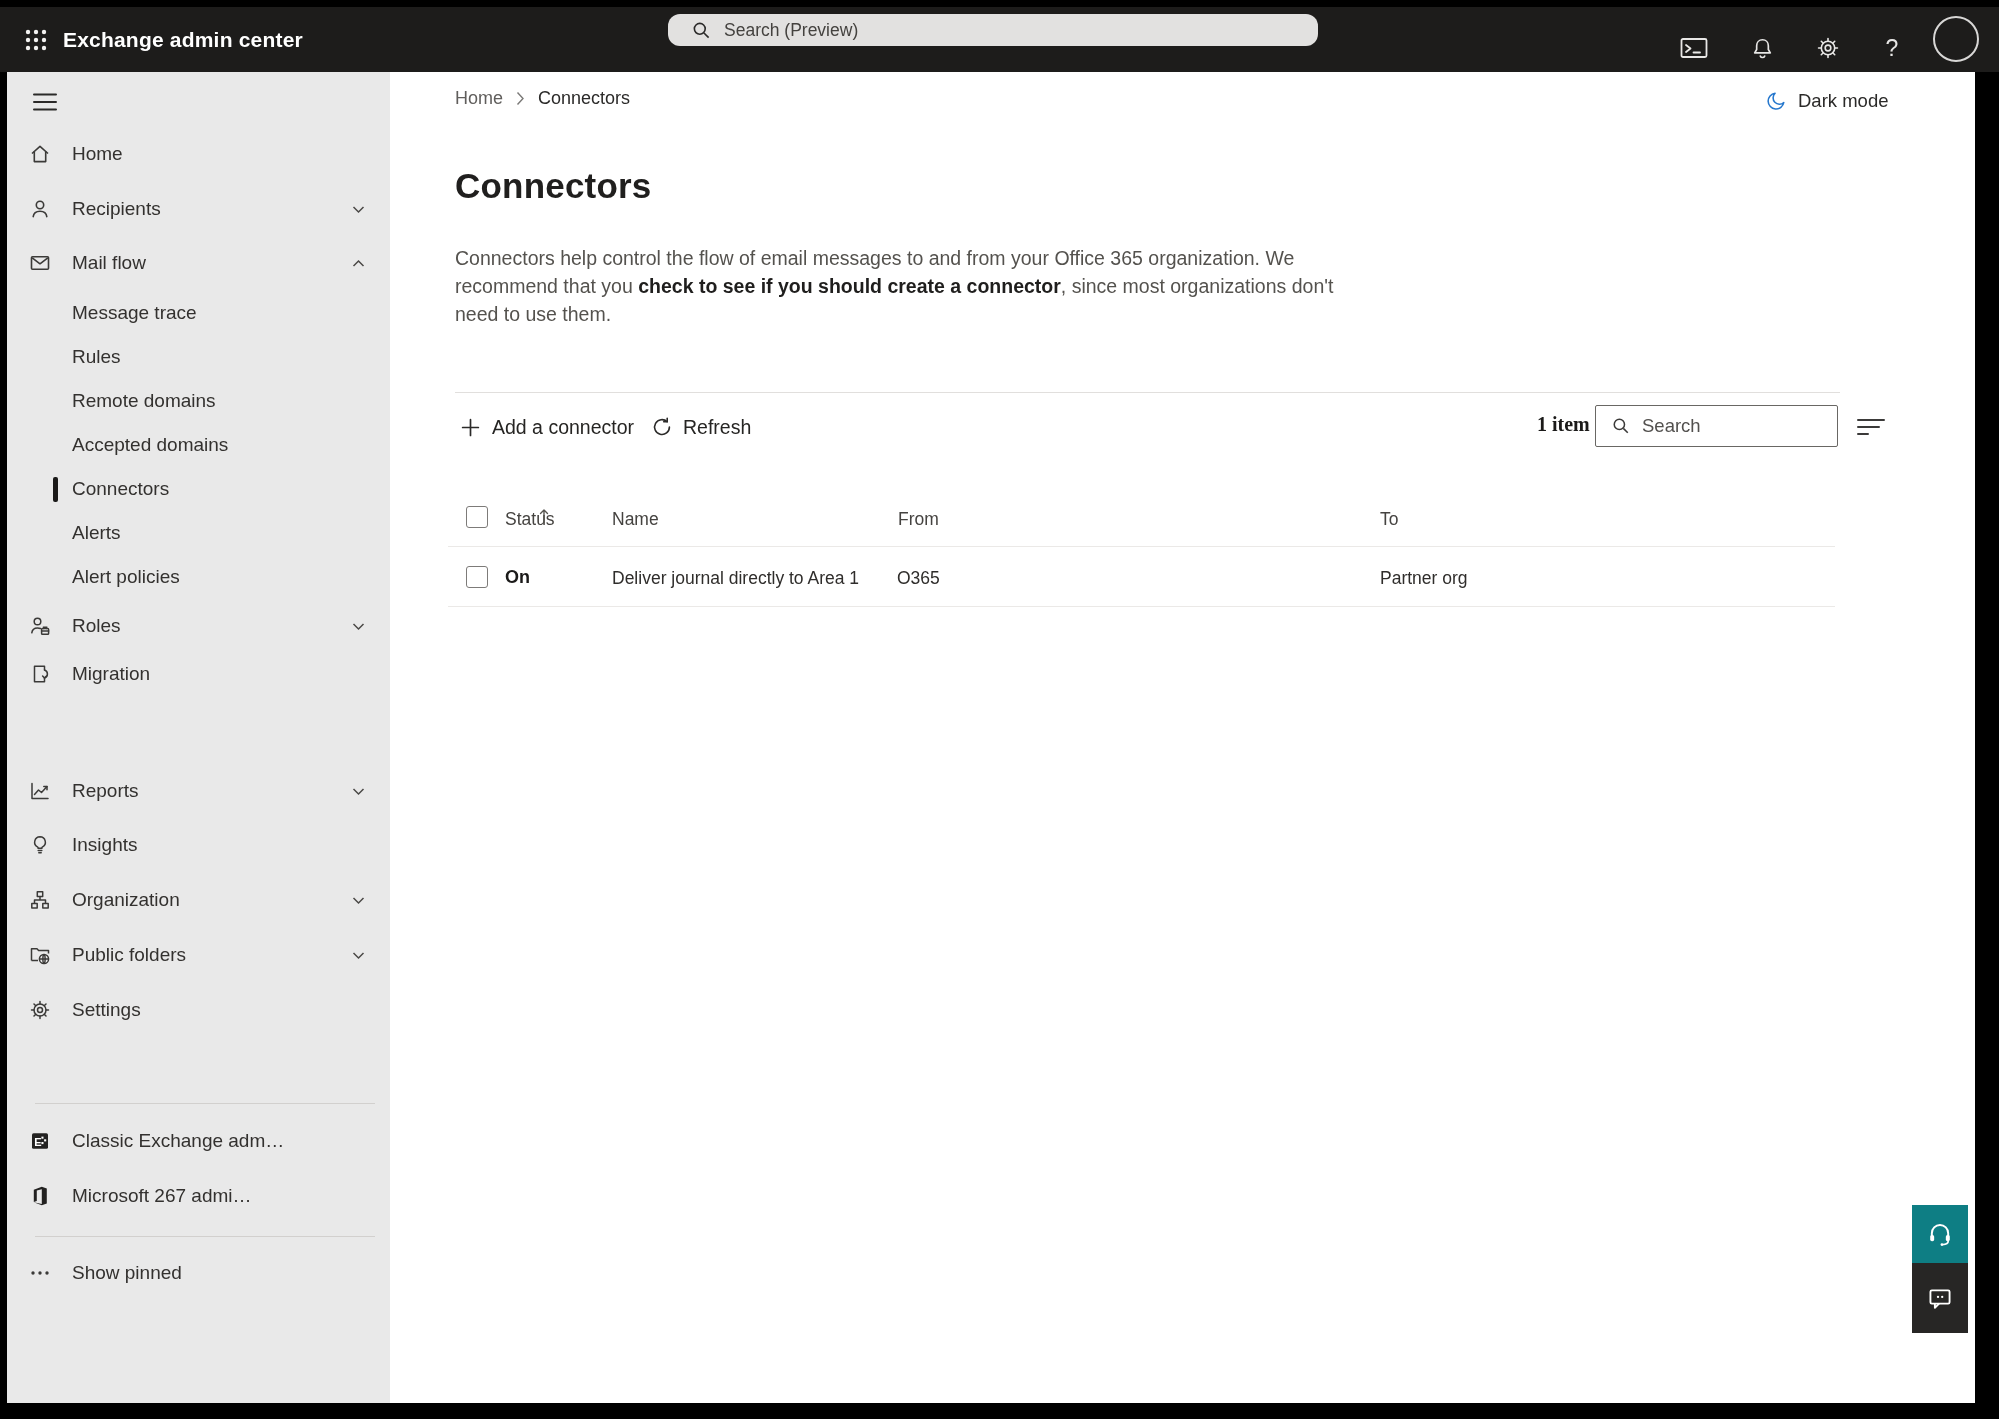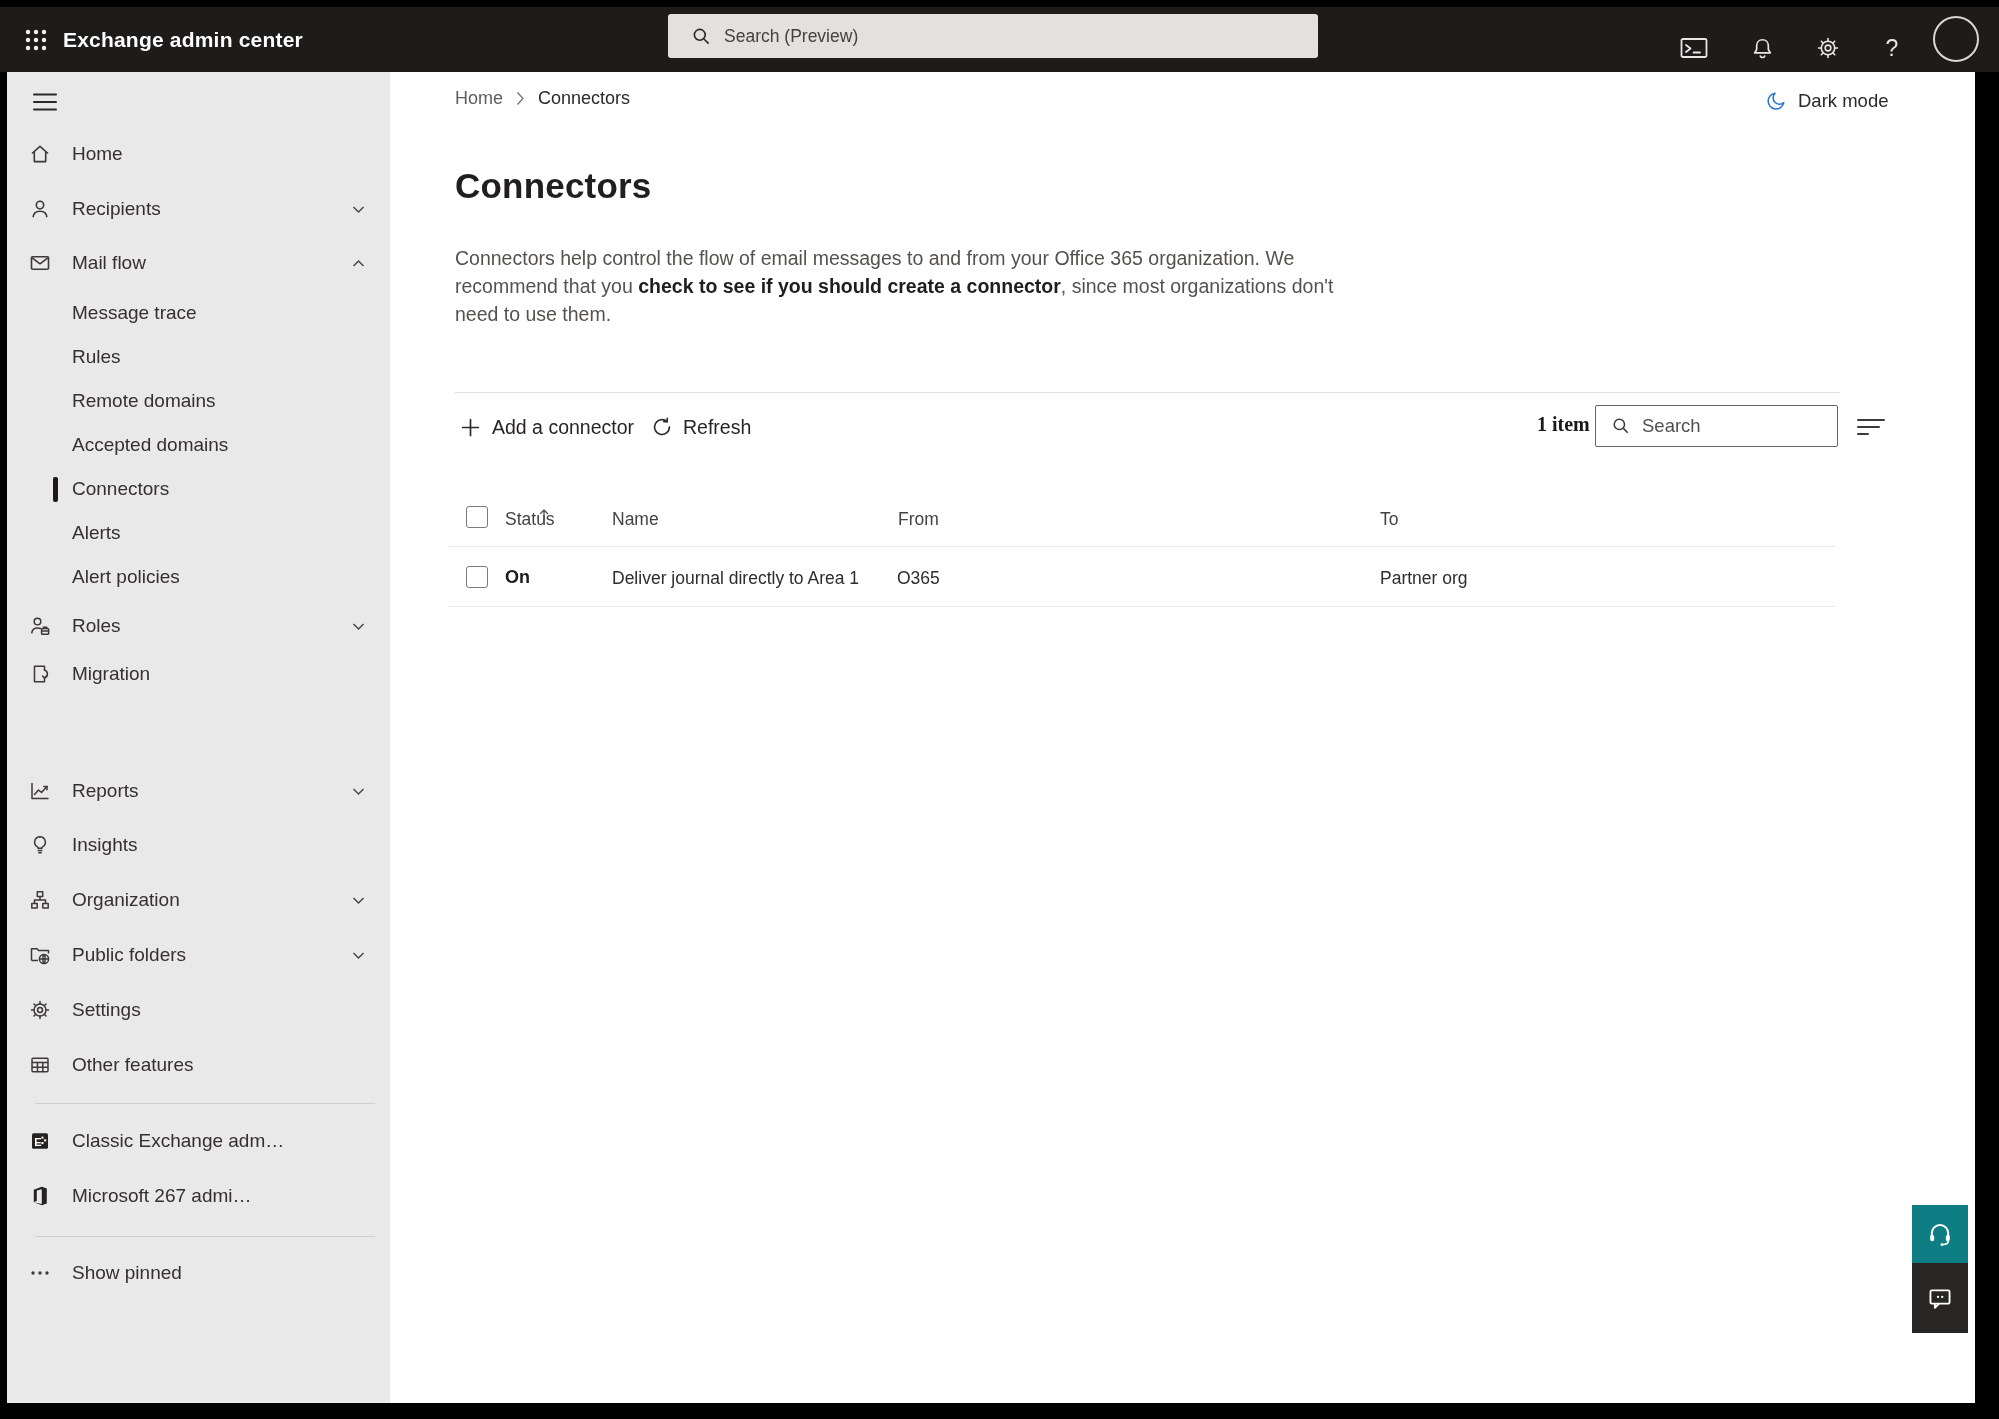--- a/index.html
+++ b/index.html
@@ -6,21 +6,21 @@
   html,body { background:#000; }
   .page {
     position:relative; width:1999px; height:1419px; background:#000;
     font-family:"Liberation Sans", sans-serif; overflow:hidden;
     -webkit-font-smoothing:antialiased;
   }
   
   .topbar { position:absolute; left:0; top:7px; width:1999px; height:65px; background:#1d1c1b; }
   .waffle { position:absolute; left:14px; top:12px; width:44px; height:42px; display:flex; align-items:center; justify-content:center; cursor:pointer; }
   .tb-title { position:absolute; left:63px; top:0; height:65px; line-height:65px; color:#ffffff; font-size:21px; font-weight:600; letter-spacing:.2px; }
-  .top-search { position:absolute; left:668px; top:7px; width:650px; height:44px; background:#e2e1e0; border-radius:3px; display:flex; align-items:center; padding-left:24px; gap:13px; }
+  .top-search { position:absolute; left:668px; top:7px; width:650px; height:32px; background:#e2e1e0; border-radius:12px; display:flex; align-items:center; padding-left:24px; gap:13px; }
   .top-search svg { flex:0 0 auto; color:#2b2a29; }
   .top-search input { flex:1; border:none; outline:none; background:transparent; font-family:inherit; font-size:17.5px; color:#252423; }
   .top-search input::placeholder { color:#44423f; opacity:1; }
   .tb-btn { position:absolute; top:22px; width:38px; height:38px; display:flex; align-items:center; justify-content:center; color:#e8e7e6; cursor:pointer; }
   .tb-help { font-size:23px; color:#e8e7e6; font-weight:400; }
   .tb-avatar { position:absolute; left:1933px; top:9px; width:46px; height:46px; border:2px solid #d8d7d6; border-radius:50%; cursor:pointer; }
   
   .sidebar { position:absolute; left:7px; top:72px; width:383px; height:1331px; background:#e9e9e9; }
   .hamburger { position:absolute; left:18px; top:13px; width:40px; height:34px; display:flex; align-items:center; justify-content:center; color:#2b2a29; cursor:pointer; }
   .nav-item { position:absolute; left:0; width:383px; height:44px; display:flex; align-items:center; padding-left:21px; color:#33312f; cursor:pointer; }
@@ -282,29 +282,20 @@
       <span class="nicon">
         <svg width="24" height="24" viewBox="0 0 24 24" fill="none" stroke="currentColor" stroke-width="1.5" stroke-linecap="round">
             <circle cx="12" cy="12" r="6"></circle>
             <circle cx="12" cy="12" r="2.5"></circle>
             <path d="M12 3.5 V6 M12 18 V20.5 M3.5 12 H6 M18 12 H20.5 M6 6 L7.8 7.8 M16.2 16.2 L18 18 M18 6 L16.2 7.8 M7.8 16.2 L6 18"></path>
           </svg>
       </span>
       <span class="nlabel">Settings</span>
     </div>
 
-    <div class="nav-item" style="top:971px;">
-      <span class="nicon">
-        <svg width="24" height="24" viewBox="0 0 24 24" fill="none" stroke="currentColor" stroke-width="1.5">
-            <rect x="4" y="5.2" width="16" height="13.6" rx="1"></rect>
-            <path d="M4 9.6 H20 M4 14.2 H20 M9.5 9.6 V18.8 M14.8 9.6 V18.8"></path>
-          </svg>
-      </span>
-      <span class="nlabel">Other features</span>
-    </div>
 
     <div class="side-div" style="top:1031px;"></div>
 
     <div class="nav-item" style="top:1047px;">
       <span class="nicon">
         <svg width="24" height="24" viewBox="0 0 24 24">
             <rect x="4" y="4.2" width="16" height="15.6" rx="1.6" fill="#232221"></rect>
             <text x="6.2" y="16.6" font-size="11" font-weight="bold" fill="#ffffff" font-family="Liberation Sans, sans-serif">E</text>
             <g fill="#ffffff">
               <rect x="13.4" y="7.6" width="2.1" height="2.1"></rect>

